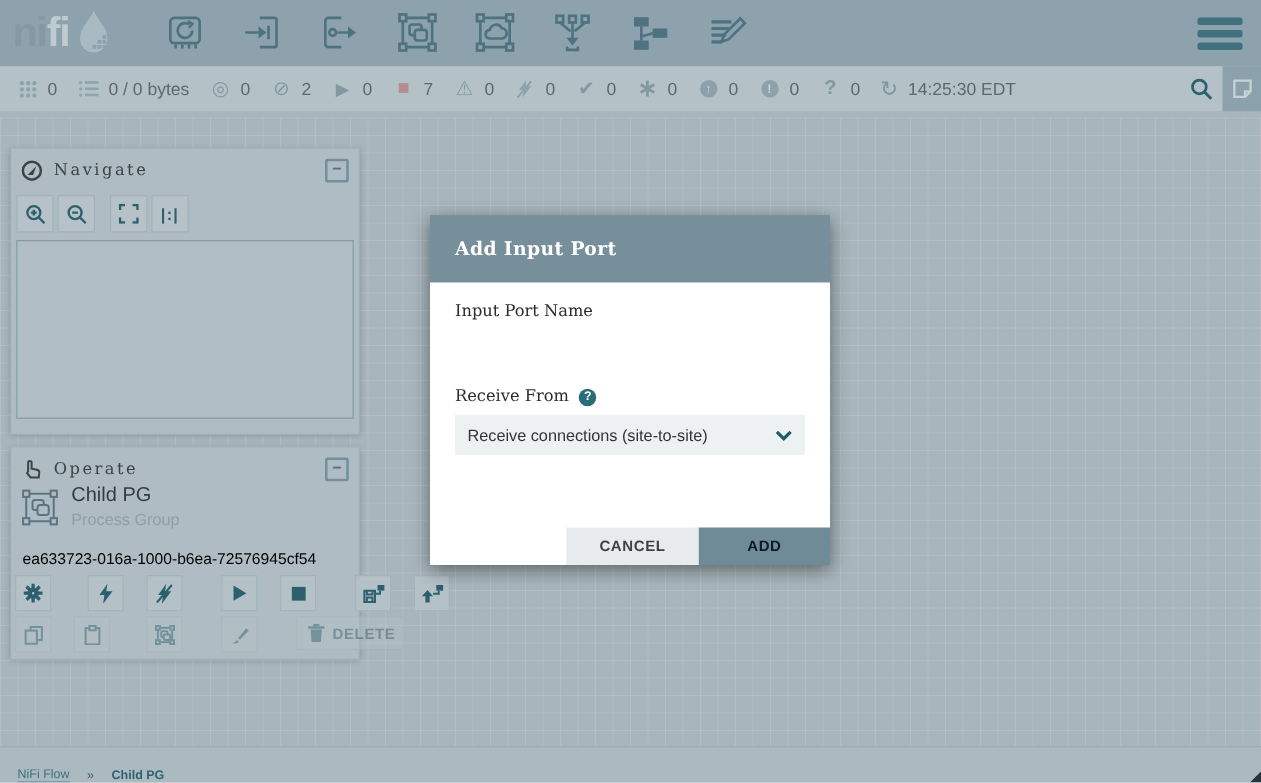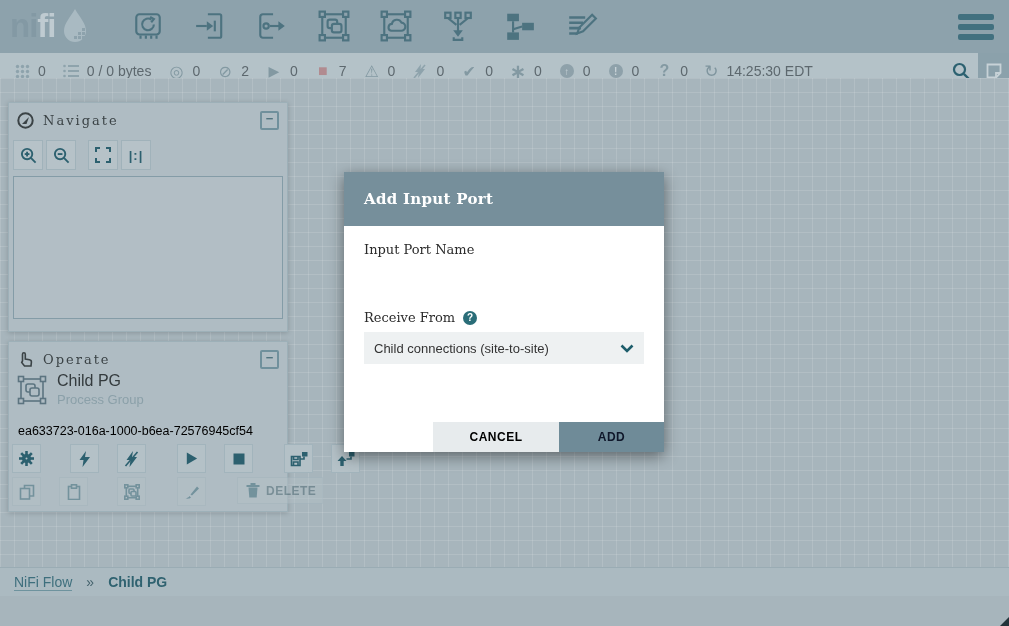--- a/index.html
+++ b/index.html
@@ -27,21 +27,21 @@
   .stat .si.big{font-size:16px;}
   .stat .sv{color:#5d686e;}
   .circle-ic{display:inline-flex;width:14px;height:14px;border-radius:50%;background:#8ea1aa;color:#c7d2d7;align-items:center;justify-content:center;font-size:10px;font-weight:bold;}
   .refresh{display:flex;align-items:center;margin-right:10px;}
   .refresh .si{font-size:17px;color:#7f959e;margin-right:8px;}
   .sb-right{margin-left:auto;display:flex;align-items:center;height:36px;}
   .search-btn{width:34px;height:36px;display:flex;align-items:center;justify-content:center;cursor:pointer;}
   .bulletin-tile{width:31px;height:36px;background:#8ba1ab;display:flex;align-items:center;justify-content:center;cursor:pointer;}
 
   
-  .canvas{position:absolute;left:0;top:78px;width:1009px;height:508px;background-color:#a7b5bc;
+  .canvas{position:absolute;left:0;top:94px;width:1009px;height:508px;background-color:#a7b5bc;
     background-image:linear-gradient(to right,rgba(255,255,255,.12) 1px,transparent 1px),
                      linear-gradient(to bottom,rgba(255,255,255,.12) 1px,transparent 1px);
     background-size:14px 14px;}
 
   
   .panel{position:absolute;background:#afbcc3;border:1px solid #9db0b8;box-shadow:0 1px 5px rgba(0,0,0,.18);}
   .panel-hd{display:flex;align-items:center;padding:8px 8px 4px 8px;}
   .panel-hd .pt{font-family:"DejaVu Serif",serif;font-size:13px;letter-spacing:2px;color:#3b4346;margin-left:9px;}
   .collapse{margin-left:auto;width:15px;height:15px;border:2px solid #70909c;border-radius:2px;color:#52747f;font-size:13px;line-height:11px;text-align:center;font-weight:bold;cursor:pointer;}
   .nav-panel{left:8px;top:24px;width:278px;height:228px;}
@@ -77,25 +77,25 @@
   .dlg-title{font-family:"DejaVu Serif",serif;font-weight:bold;font-size:15px;color:#ffffff;letter-spacing:.3px;}
   .dlg-label{position:absolute;left:20px;font-family:"DejaVu Serif",serif;font-size:13px;color:#2b2b2b;display:flex;align-items:center;}
   .lbl-name{top:70px;}
   .lbl-recv{top:138px;}
   .help-ic{display:inline-flex;width:14px;height:14px;border-radius:50%;background:#2a6d78;color:#fff;font-size:10px;font-weight:bold;align-items:center;justify-content:center;margin-left:8px;font-family:"Liberation Sans",sans-serif;cursor:pointer;}
   .dlg-input{position:absolute;left:20px;top:92px;width:260px;height:32px;background:#eef1f2;border:none;outline:none;padding:0 10px;font-size:13px;color:#333;font-family:"Liberation Sans",sans-serif;}
   .dlg-select{position:absolute;left:20px;top:160px;width:280px;height:32px;background:#eef1f2;display:flex;align-items:center;box-sizing:border-box;padding:0 10px;cursor:pointer;}
   .sel-val{font-size:13px;color:#333;}
   .sel-chev{margin-left:auto;}
   .dlg-btn{position:absolute;bottom:0;height:30px;line-height:30px;text-align:center;font-size:12px;font-weight:bold;letter-spacing:.5px;cursor:pointer;}
-  .btn-cancel{right:105px;width:126px;background:#e7ebed;color:#000000;}
+  .btn-cancel{right:105px;width:106px;background:#e7ebed;color:#404040;}
   .btn-add{right:0;width:105px;background:#6f8b98;color:#0f172a;}
 
   
-  .footer{position:absolute;left:0;top:567px;width:1009px;height:29px;background:#abbac1;border-top:1px solid #9aacb4;box-sizing:border-box;display:flex;align-items:center;font-size:14px;}
+  .footer{position:absolute;left:0;top:597px;width:1009px;height:29px;background:#abbac1;border-top:1px solid #9aacb4;box-sizing:border-box;display:flex;align-items:flex-end;font-size:10px;}
   .bc-root{color:#3e6f7d;margin-left:14px;border-bottom:1px solid #6e939e;cursor:pointer;}
   .bc-sep{color:#44626c;margin:0 14px;}
   .bc-cur{color:#2f6270;font-weight:bold;cursor:pointer;}
   .corner{position:absolute;right:0;bottom:0;width:0;height:0;border-left:9px solid transparent;border-bottom:9px solid #22333a;}
 </style>
 </head>
 <body>
 
 <div class="screen">
 
@@ -469,21 +469,21 @@
   <div class="dialog">
     <div class="dlg-hd">
       <span class="dlg-title">Add Input Port</span>
     </div>
     <div class="dlg-label lbl-name">Input Port Name</div>
     <div class="dlg-label lbl-recv">
       <span>Receive From</span>
       <span class="help-ic">?</span>
     </div>
     <div class="dlg-select">
-      <span class="sel-val">Child connections (site-to-site)</span>
+      <span class="sel-val">Receive connections (site-to-site)</span>
       <svg class="sel-chev" width="14" height="9" viewBox="0 0 14 9">
         <polyline points="1.5,1.5 7,7 12.5,1.5" fill="none" stroke="#1d5d6b" stroke-width="2.6"></polyline>
       </svg>
     </div>
     <div class="dlg-btn btn-cancel">CANCEL</div>
     <div class="dlg-btn btn-add">ADD</div>
   </div>
 
   <div class="footer">
     <span class="bc-root">NiFi Flow</span>

